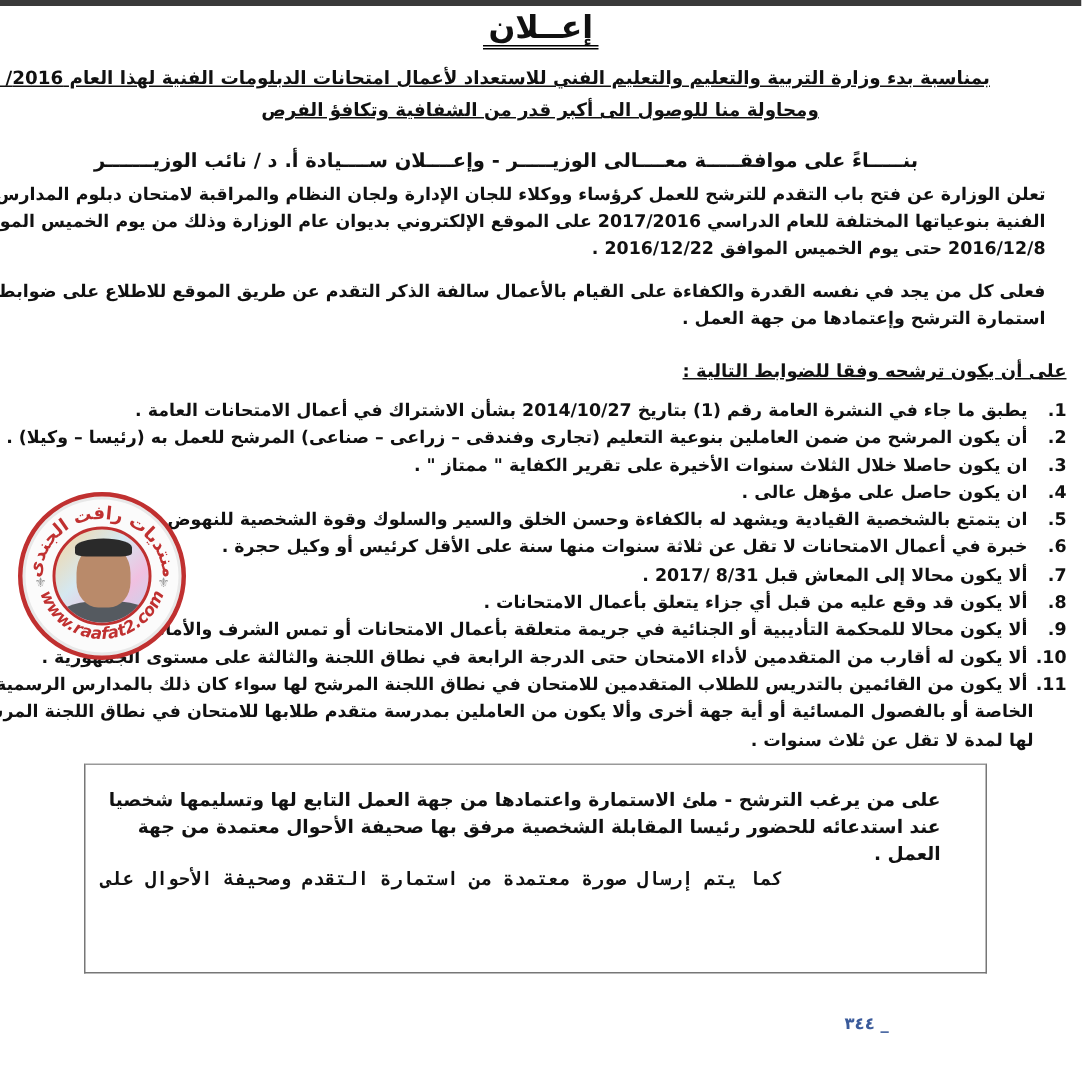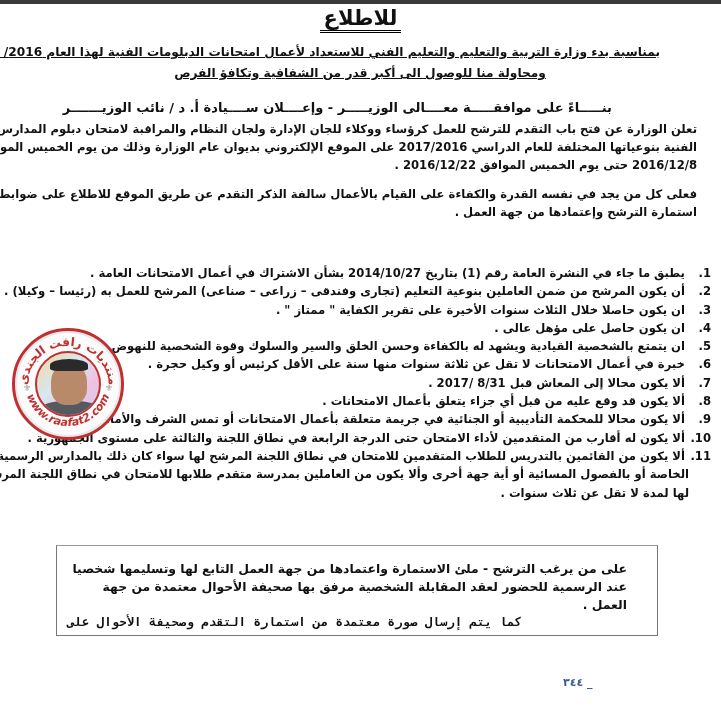--- a/index.html
+++ b/index.html
@@ -14,21 +14,21 @@
     .based { position: absolute; top: 100px; left: 92px; width: 520px; text-align: center; font-size: 13px; font-weight: bold; white-space: nowrap; }
     .para { position: absolute; right: 24px; width: 660px; text-align: right; font-size: 11.6px; font-weight: bold; line-height: 18px; }
     .p1 { top: 120px; }
     .p1 div, .p2 div { white-space: nowrap; }
     .p2 { top: 185px; }
     .conds-h { position: absolute; top: 240px; right: 10px; font-size: 12px; font-weight: bold; text-decoration: underline; white-space: nowrap; }
     .conds { position: absolute; top: 264px; right: 10px; width: 700px; list-style: none; }
     .conds li { font-size: 11.6px; font-weight: bold; line-height: 18.3px; white-space: nowrap; text-align: right; }
     .conds li .num { display: inline-block; width: 22px; text-align: right; }
     .conds li.cont { padding-right: 22px; }
-    .box { position: absolute; left: 56px; top: 545px; width: 602px; height: 91px; border: 1.5px solid #777; border-top-color: #999; }
+    .box { position: absolute; left: 56px; top: 509px; width: 602px; height: 140px; border: 1.5px solid #777; border-top-color: #999; }
     .box-text { position: absolute; top: 14px; right: 30px; width: 560px; text-align: right; font-size: 12.4px; font-weight: bold; line-height: 18px; }
     .box-text .c { text-align: left; font-family: Liberation Mono, monospace; }
     .email-line { text-align: center; font-size: 13px; margin-top: 2px; }
     .email-label { font-style: italic; }
     .email { font-family: "Liberation Serif", serif; font-size: 17px; font-weight: bold; color: #1f5fa8; text-decoration: underline; direction: ltr; unicode-bidi: embed; }
     .paren { font-family: "Liberation Serif", serif; font-size: 17px; font-style: italic; }
     .scribble { position: absolute; left: 563px; top: 660px; font-size: 11px; font-weight: bold; color: #3a5a9a; margin-top: 16px; }
     .stamp { position: absolute; left: 12px; top: 328px; width: 112px; height: 112px; border-radius: 50%; background: #fbfbfb; border: 3px solid #c03030; box-shadow: 0 0 0 2px #e8e8e8 inset; }
     .stamp-inner { position: absolute; left: 20px; top: 20px; width: 66px; height: 66px; border-radius: 50%; border: 2px solid #c03030; overflow: hidden;
       background: linear-gradient(135deg, #f5d5a0 0%, #d5e8f0 40%, #f0c0e0 70%, #c0d8f0 100%); }
@@ -36,61 +36,62 @@
     .hair { position: absolute; left: 13px; top: 6px; width: 38px; height: 12px; border-radius: 50% 50% 20% 20%; background: #2a2a2a; }
     .shirt { position: absolute; left: 0; top: 48px; width: 66px; height: 30px; border-radius: 40% 40% 0 0; background: #555a60; }
     .stamp svg { position: absolute; left: 0; top: 0; }
   </style>
 </head>
 <body>
 
 <div class="topbar"></div>
 
 <div class="doc">
-  <div class="title"><span>للاطلاع</span></div>
+  <div class="title"><span>إعــلان</span></div>
 
   <div class="subtitle">
     <div>بمناسبة بدء وزارة التربية والتعليم والتعليم الفني للاستعداد لأعمال امتحانات الدبلومات الفنية  لهذا العام 2016/ 2017</div>
     <div>ومحاولة منا للوصول الى أكبر قدر من الشفافية وتكافؤ الفرص</div>
   </div>
 
   <div class="based">بنـــــاءً  على موافقـــــة معــــالى الوزيـــــر    -    وإعــــلان ســــيادة أ. د / نائب الوزيـــــــر</div>
 
   <div class="para p1">
     <div>تعلن الوزارة عن فتح باب التقدم للترشح للعمل كرؤساء ووكلاء للجان الإدارة ولجان النظام والمراقبة لامتحان دبلوم المدارس الثانوية</div>
     <div>الفنية بنوعياتها المختلفة للعام الدراسي 2017/2016 على الموقع الإلكتروني بديوان عام الوزارة وذلك من يوم الخميس الموافق</div>
     <div>2016/12/8 حتى يوم الخميس الموافق 2016/12/22 .</div>
   </div>
 
   <div class="para p2">
     <div>فعلى كل من يجد في نفسه القدرة والكفاءة على القيام بالأعمال سالفة الذكر التقدم عن طريق الموقع للاطلاع على ضوابط العمل وطبع</div>
     <div>استمارة الترشح وإعتمادها من جهة العمل .</div>
   </div>
 
+  <div class="conds-h">على أن يكون ترشحه وفقا للضوابط التالية :</div>
 
   <ul class="conds">
     <li><span class="num">1.</span> <span>يطبق ما جاء في النشرة العامة رقم (1) بتاريخ 2014/10/27 بشأن الاشتراك في أعمال الامتحانات العامة .</span></li>
     <li><span class="num">2.</span> <span>أن يكون المرشح من ضمن العاملين بنوعية التعليم (تجارى وفندقى – زراعى – صناعى) المرشح للعمل به (رئيسا –  وكيلا) .</span></li>
     <li><span class="num">3.</span> <span>ان يكون حاصلا خلال الثلاث سنوات الأخيرة على تقرير الكفاية " ممتاز "  .</span></li>
     <li><span class="num">4.</span> <span>ان يكون حاصل على مؤهل عالى .</span></li>
     <li><span class="num">5.</span> <span>ان يتمتع بالشخصية القيادية ويشهد له بالكفاءة وحسن الخلق والسير والسلوك وقوة الشخصية للنهوض بالعمل</span></li>
     <li><span class="num">6.</span> <span>خبرة في أعمال الامتحانات لا تقل عن ثلاثة سنوات منها سنة على الأقل كرئيس أو وكيل حجرة .</span></li>
     <li><span class="num">7.</span> <span>ألا يكون محالا إلى المعاش قبل  8/31 /2017 .</span></li>
     <li><span class="num">8.</span> <span>ألا يكون قد وقع عليه من قبل أي جزاء يتعلق بأعمال الامتحانات .</span></li>
     <li><span class="num">9.</span> <span>ألا يكون محالا للمحكمة التأديبية أو الجنائية في جريمة متعلقة بأعمال الامتحانات أو تمس الشرف والأمانة  .</span></li>
     <li><span class="num">10.</span> <span>ألا يكون له أقارب من المتقدمين لأداء الامتحان حتى الدرجة الرابعة في نطاق اللجنة والثالثة على مستوى الجمهورية .</span></li>
     <li><span class="num">11.</span> <span>ألا يكون من القائمين بالتدريس للطلاب المتقدمين للامتحان في نطاق اللجنة المرشح لها سواء كان ذلك بالمدارس الرسمية أو</span></li>
     <li class="cont"><span>الخاصة أو بالفصول المسائية أو أية جهة أخرى وألا يكون من العاملين بمدرسة متقدم طلابها للامتحان في نطاق اللجنة المرشح</span></li>
     <li class="cont"><span>لها لمدة لا تقل عن ثلاث سنوات .</span></li>
   </ul>
 
   <div class="box">
     <div class="box-text">
       <div>على من يرغب الترشح  -   ملئ الاستمارة واعتمادها من جهة العمل التابع لها وتسليمها شخصيا</div>
-      <div>عند الرسمية للحضور لعقد المقابلة الشخصية مرفق بها صحيفة الأحوال معتمدة من جهة العمل  .</div>
+      <div>عند استدعائه للحضور رئيسا المقابلة الشخصية مرفق بها صحيفة الأحوال معتمدة من جهة العمل  .</div>
       <div class="c">كما يتم إرسال صورة معتمدة من استمارة التقدم وصحيفة الأحوال على</div>
     </div>
   </div>
 
   <div class="scribble">_ ٣٤٤</div>
 </div>
 
 <div class="stamp">
   <div class="stamp-inner">
     <div class="shirt"></div>

